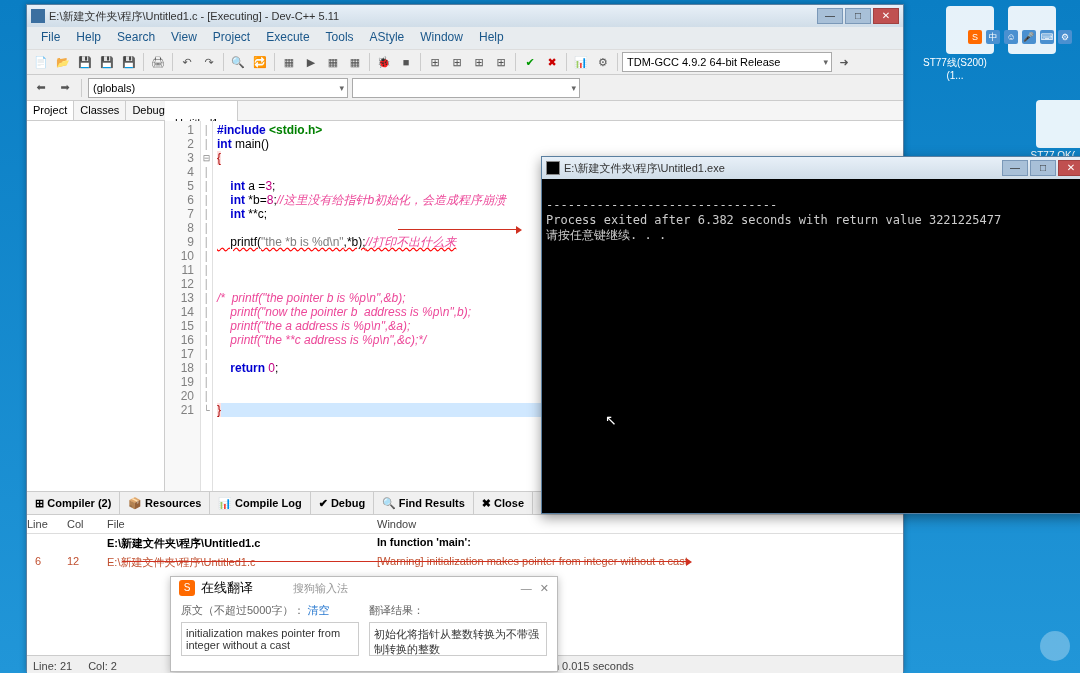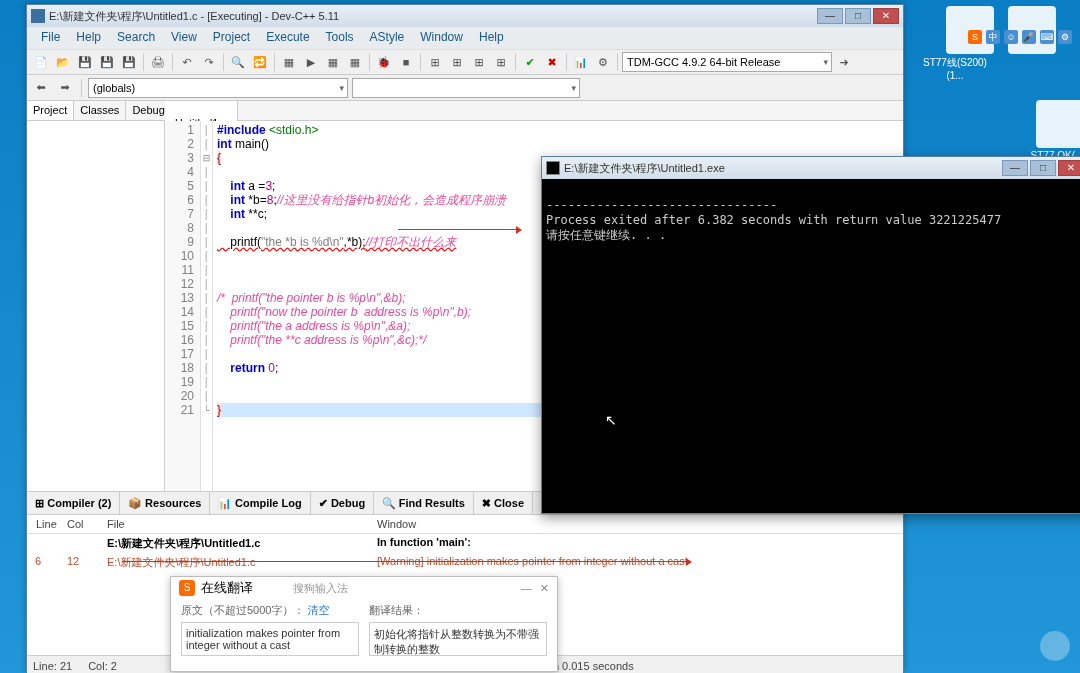--- a/index.html
+++ b/index.html
@@ -35,28 +35,28 @@
 .edtabs span { padding: 16px 10px; background: #fff; border-right: 1px solid #ccc; }
 .codearea { flex: 1; display: flex; font-family: Consolas, monospace; font-size: 12px; background: #fff; overflow: hidden; }
 .gutter { width: 36px; background: #f8f8f8; border-right: 1px solid #e0e0e0; text-align: right; padding: 2px 6px 0 0; color: #808080; line-height: 14px; }
 .fold { width: 12px; border-right: 1px solid #e0e0e0; padding-top: 2px; line-height: 14px; text-align: center; font-size: 9px; color: #888; }
 .code { flex: 1; padding: 2px 4px 0 4px; line-height: 14px; white-space: pre; }
 .code .kw { color: #0000d0; font-weight: bold; }
 .code .str { color: #808080; }
 .code .cm { color: #ec4899; font-style: italic; }
 .code .num { color: #c00080; }
 .code .fn { color: #000; }
-.code .inc { color: #008000; }
+.code .inc { color: #008000; font-weight: bold; }
 .code .cursor { background: #d0e8ff; display: inline-block; width: 100%; }
 
 .bottomtabs { height: 24px; border-top: 1px solid #ccc; border-bottom: 1px solid #ccc; display: flex; font-size: 11px; background: #f0f0f0; }
 .bottomtabs span { padding: 4px 8px; border-right: 1px solid #ccc; display: flex; align-items: center; gap: 3px; }
 .bottompanel { height: 140px; background: #fff; font-size: 11px; }
 .bp-head { display: flex; border-bottom: 1px solid #ddd; padding: 3px 0; color: #444; }
-.bp-head div:nth-child(1) { width: 40px; padding-left: 9px; }
+.bp-head div:nth-child(1) { width: 40px; padding-left: 0; }
 .bp-head div:nth-child(2) { width: 40px; }
 .bp-head div:nth-child(3) { width: 270px; }
 .bp-head div:nth-child(4) { flex: 1; }
 .bp-row { display: flex; padding: 2px 0; }
 .bp-row div:nth-child(1) { width: 40px; padding-left: 8px; }
 .bp-row div:nth-child(2) { width: 40px; }
 .bp-row div:nth-child(3) { width: 270px; }
 .bp-row div:nth-child(4) { flex: 1; }
 .bp-row.warn { color: #c05030; }
 .bp-row.bold { font-weight: bold; }

